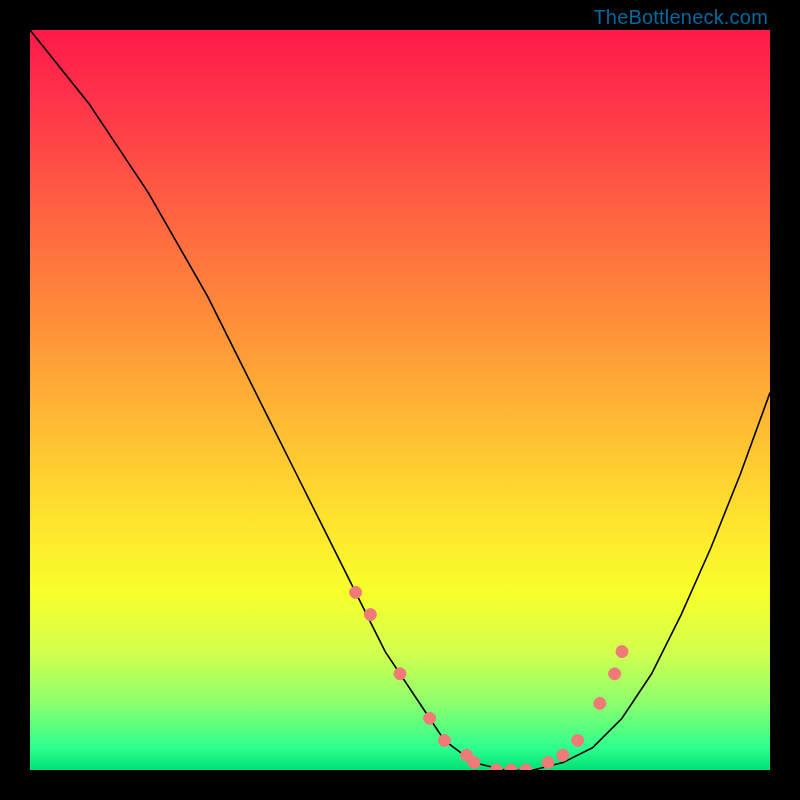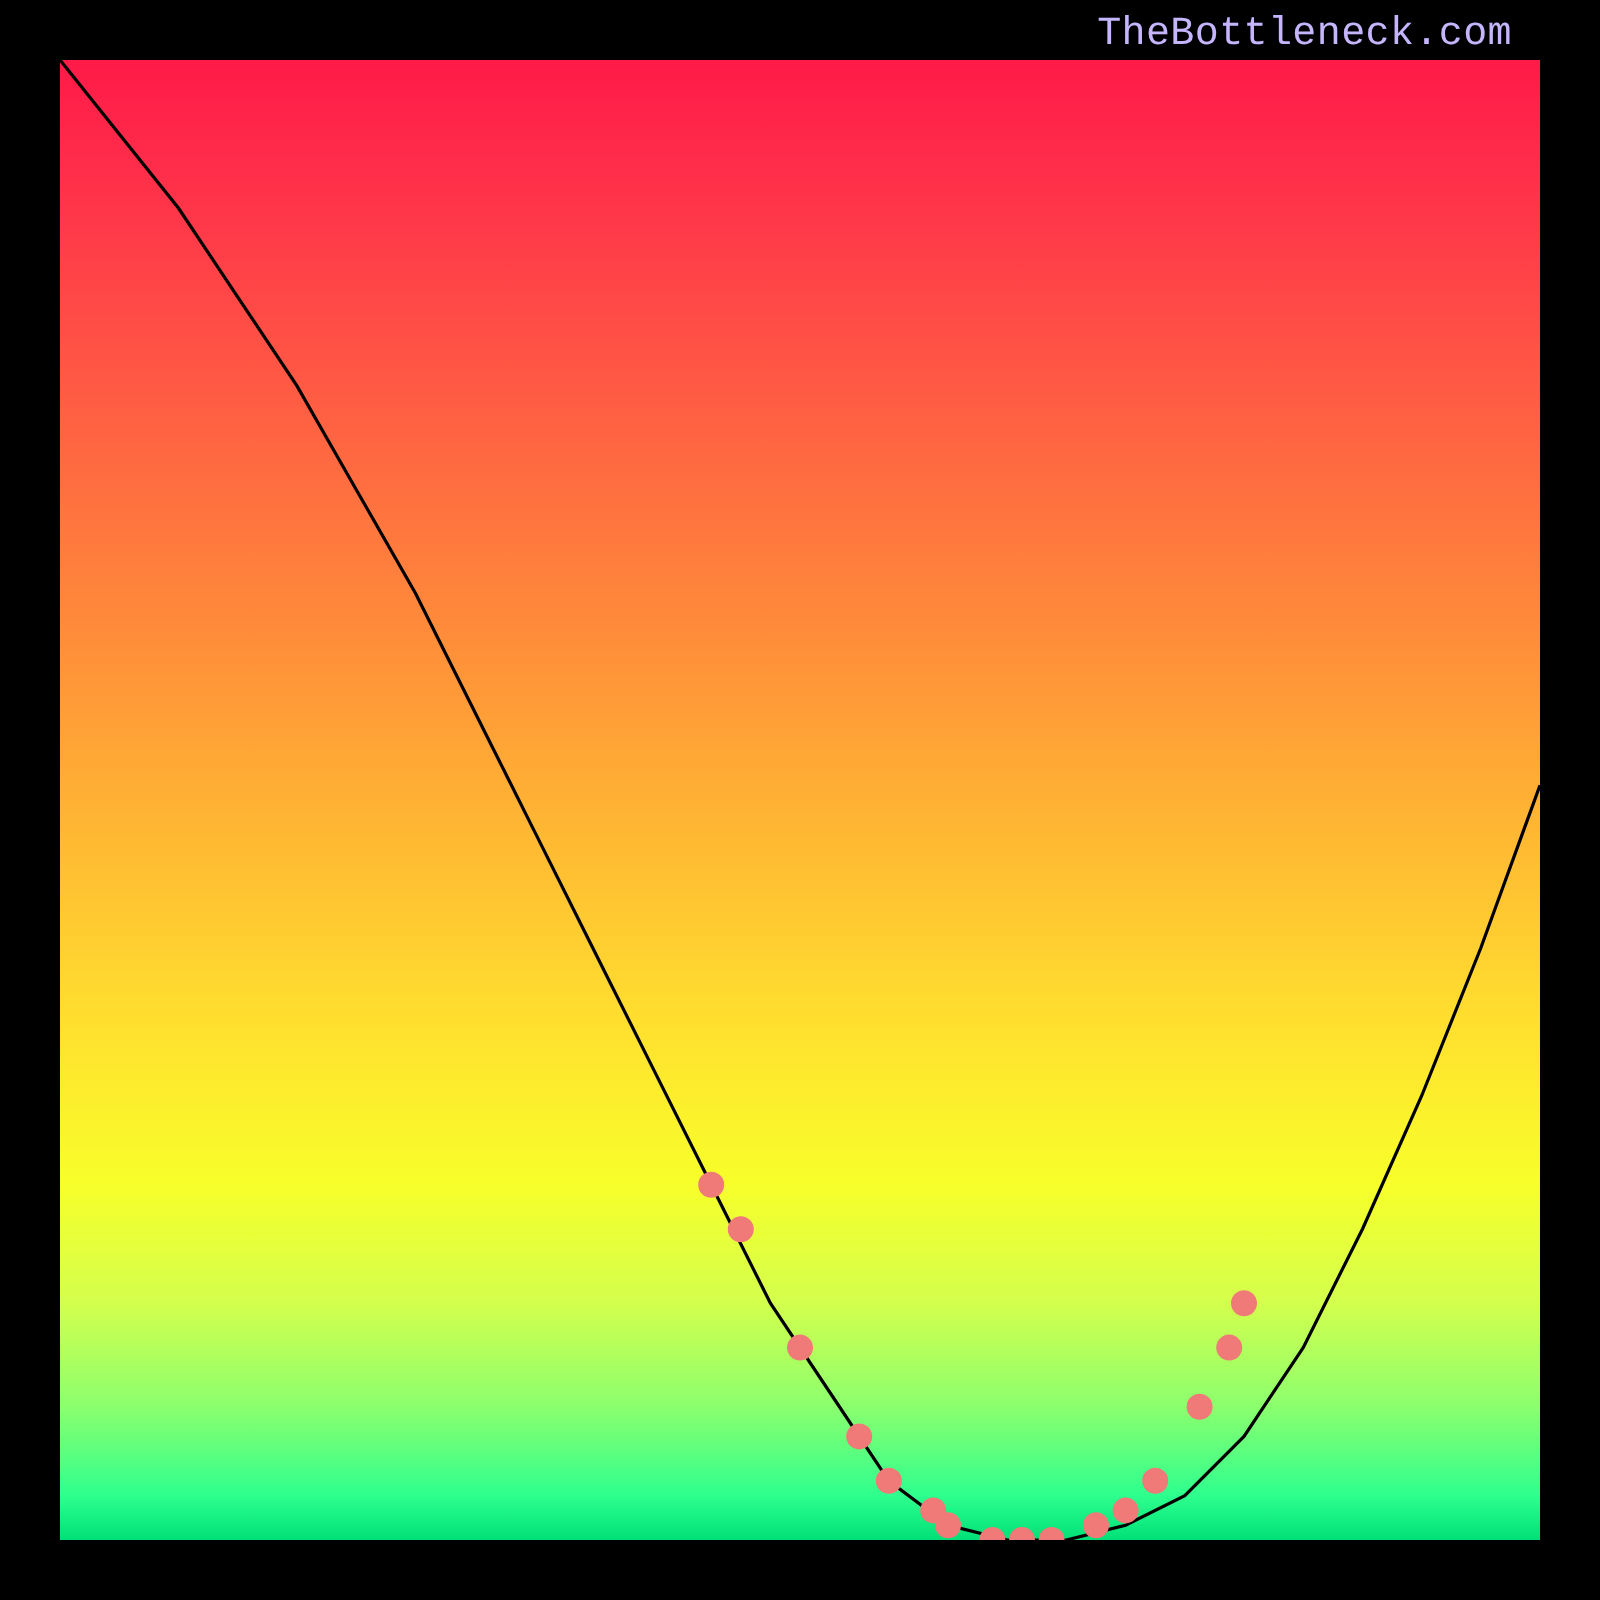--- a/index.html
+++ b/index.html
@@ -28,26 +28,25 @@
       #f7ff2a 76%,
       #d3ff4d 84%,
       #8bff6e 91%,
       #2eff8e 97%,
       #00e078 100%
     );
   }
   .watermark {
     position: absolute;
     top: 6px;
-    right: 44px;
+    right: 32px;
     font-size: 20px;
     font-weight: 400;
-    color: #c4b5fd;
+    color: #0369a1;
     letter-spacing: 0.2px;
-    font-family: Liberation Mono, monospace;
   }
   svg.curve {
     position: absolute;
     left: 0;
     top: 0;
     width: 740px;
     height: 740px;
   }
   .curve-path {
     fill: none;

